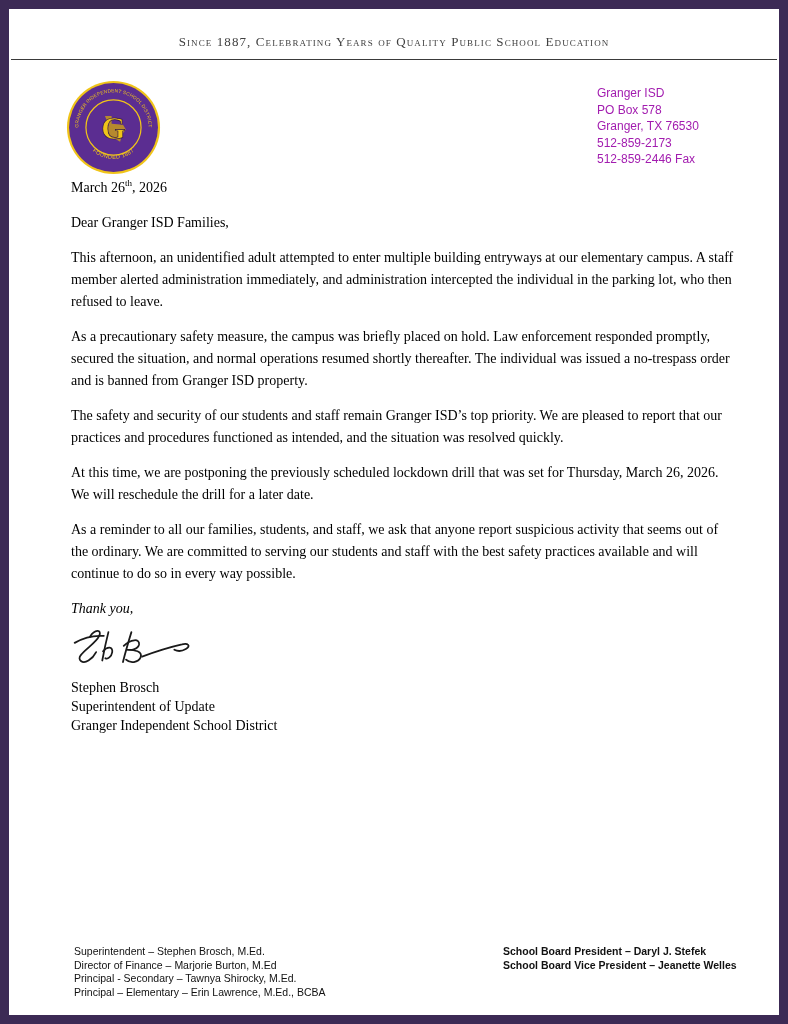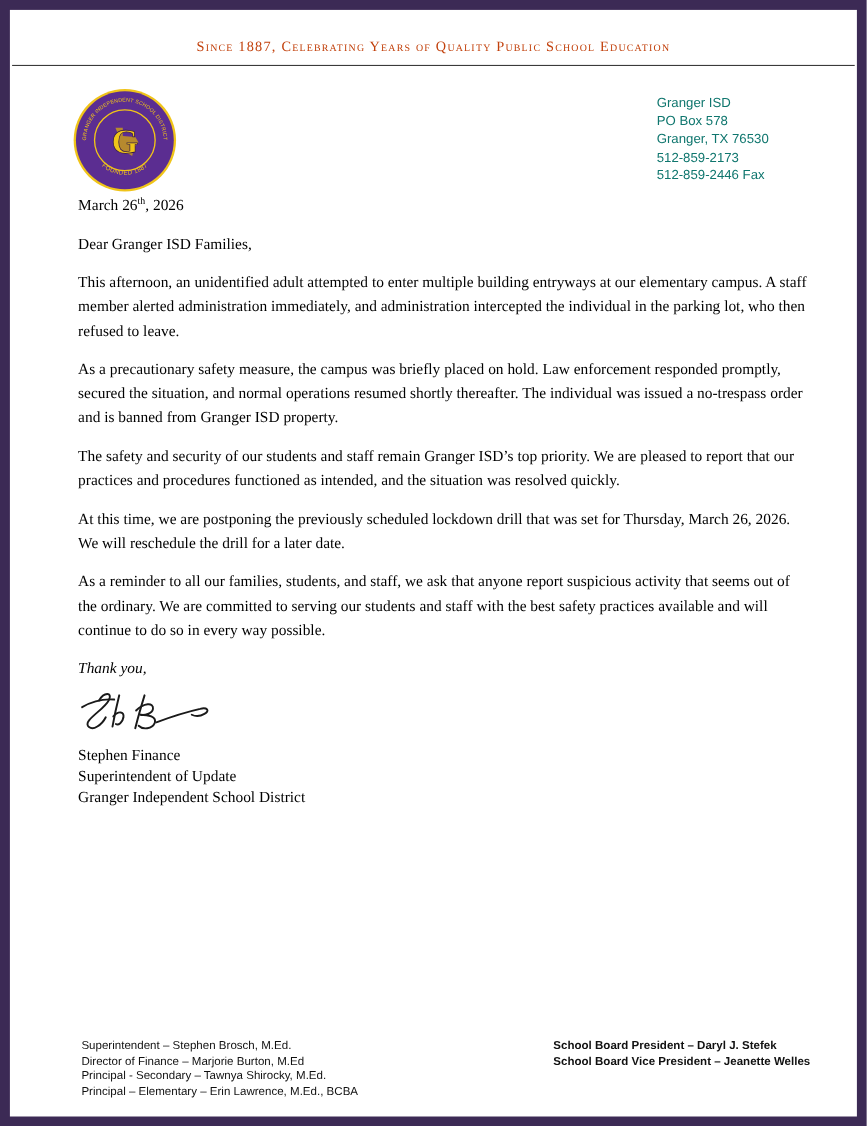--- a/index.html
+++ b/index.html
@@ -18,36 +18,36 @@
     font-family:"Liberation Serif",serif;
     color:var(--text-color);
     overflow:hidden;
   }
   .banner{
     margin-top:25px;
     text-align:center;
     font-size:13px;
     font-variant:small-caps;
     letter-spacing:1.1px;
-    color:#c2410c;
+    color:#404040;
   }
   .rule{
     border:none;
     border-top:1.2px solid #3a3a3a;
     margin:9px 2px 0 2px;
   }
   .logo{
     position:absolute;left:57px;top:71px;
     width:95px;height:95px;
   }
   .address{
     position:absolute;left:588px;top:76px;
     font-family:"Liberation Sans",sans-serif;
     font-size:12px;line-height:16.5px;
-    color:#0f766e;
+    color:#a21caf;
   }
   .content{
     position:absolute;left:62px;top:168px;width:664px;
     font-size:14px;line-height:22px;
   }
   .content p{margin:0 0 13px 0;}
   sup{font-size:9px;line-height:0;}
   .closing{margin:8px 0 4px 0 !important;font-style:italic;}
   .signature{display:block;margin:2px 0 4px -4px;width:138px;height:50px;}
   .signer{line-height:19px;}
@@ -110,21 +110,21 @@
         <path d="M30,14 C36,4 46,4 42,13 C38,22 24,30 18,38 C13,44 20,50 28,45 C33,42 36,38 38,34"></path>
         <path d="M10,22 C22,15 36,12 48,13"></path>
         <path d="M54,8 C51,20 48,34 46,45"></path>
         <path d="M47,33 C53,26 60,27 59,34 C58,40 53,44 50,42"></path>
         <path d="M84,8 C80,21 76,35 73,47"></path>
         <path d="M74,26 C83,17 95,16 94,24 C93,30 84,32 79,31 C88,31 99,33 96,41 C93,48 82,49 77,44"></path>
         <path d="M98,40 C114,34 132,28 150,24 C158,22 162,26 155,30 C150,33 144,33 140,31"></path>
       </g>
     </svg>
 
-    <div class="signer">Stephen Finance</div>
+    <div class="signer">Stephen Brosch</div>
     <div class="signer">Superintendent of Update</div>
     <div class="signer">Granger Independent School District</div>
   </div>
 
   <div class="footer">
     <div class="footer-left">
       <div>Superintendent – Stephen Brosch,  M.Ed.</div>
       <div>Director of Finance – Marjorie Burton, M.Ed</div>
       <div>Principal - Secondary – Tawnya  Shirocky, M.Ed.</div>
       <div>Principal – Elementary – Erin Lawrence, M.Ed., BCBA</div>

